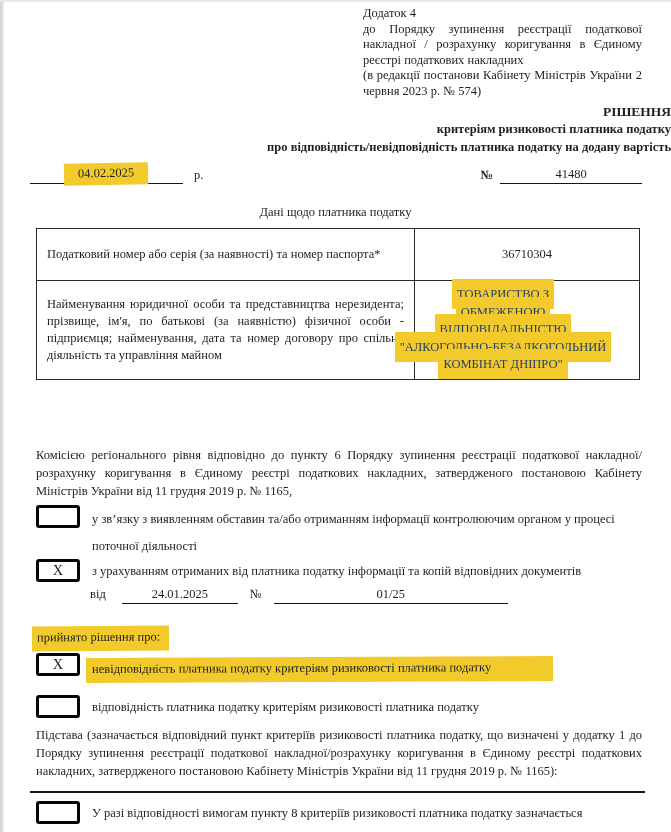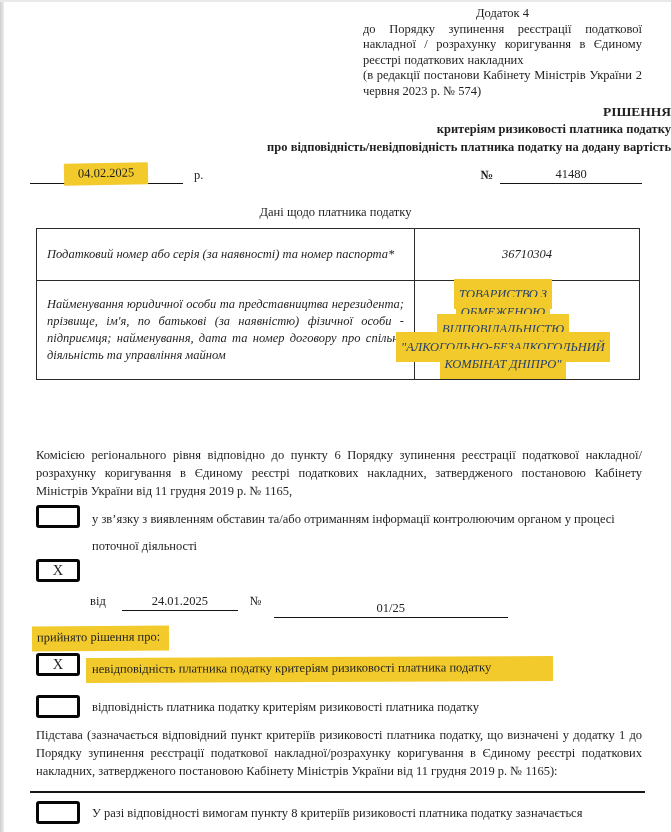--- a/index.html
+++ b/index.html
@@ -14,21 +14,21 @@
     background:#ffffff;color:var(--ink);
     font-family:"Liberation Serif","DejaVu Serif",serif;
     font-size:12.5px;line-height:1.38;
   }
   .edge-left{position:absolute;left:0;top:0;width:4px;height:100%;
     background:linear-gradient(90deg,#cfcfcf,#ededed);}
   .edge-top{position:absolute;left:0;top:0;width:100%;height:2px;background:#e9e9e9;}
 
   
   .annex{position:absolute;left:363px;top:6px;width:279px;text-align:justify;line-height:1.24;}
-  .annex .l1{text-align:center;}
+  .annex .l1{text-align:left;}
 
   
   .title{position:absolute;left:0;top:102px;width:100%;text-align:right;font-weight:bold;line-height:1.42;}
   .title .t1{font-size:13.5px;}
 
   
   .date-row{position:absolute;left:30px;top:163px;width:612px;display:flex;align-items:flex-end;}
   .u-line{display:inline-block;border-bottom:1.6px solid #141414;text-align:center;}
   .date-u{width:153px;}
   .num-u{width:142px;}
@@ -36,21 +36,21 @@
   .date-mark{display:inline-block;padding:2px 14px 3px 14px;margin-bottom:-2px;transform:rotate(-1.1deg);}
   .r-suffix{margin-left:11px;}
   .flex-sp{flex:1;}
   .no-sign{font-weight:bold;margin-right:7px;}
 
   
   .section-heading{position:absolute;left:0;top:204px;width:100%;text-align:center;}
 
   
   table.tp{position:absolute;left:36px;top:228px;width:604px;border-collapse:collapse;}
-  table.tp td{border:1.3px solid #2a2a2a;padding:5px 10px;vertical-align:middle;font-style:italic;}
+  table.tp td{border:1.3px solid #2a2a2a;padding:5px 10px;vertical-align:middle;}
   td.lbl{width:441px;text-align:justify;line-height:1.35;}
   td.val{width:163px;text-align:center;margin-left:24px;}
   tr.r1 td{height:52px;}
   tr.r2 td{height:54px;}
   tr.r3 td{height:96px;}
   td.company-cell{padding:2px 0;overflow:visible;}
   .company{width:252px;margin-left:-48px;text-align:center;line-height:1.4;color:var(--company-ink);}
   .company .hl{white-space:pre-line;padding:8px 5px;
     -webkit-box-decoration-break:clone;box-decoration-break:clone;}
 
@@ -70,21 +70,21 @@
   .row-opt2{top:559px;}
   .row-dec1{top:653px;}
   .row-dec2{top:695px;}
   .row-footer{top:801px;}
 
   
   .docref{position:absolute;left:90px;top:586px;display:flex;align-items:center;}
   .docref .u-line{margin-bottom:-1px;}
   .dr-date{width:116px;margin-left:16px;}
   .dr-no{margin-left:12px;}
-  .dr-num{width:234px;margin-left:12px;margin-top:14px;}
+  .dr-num{width:234px;margin-left:12px;}
 
   
   .decision-intro{position:absolute;left:32px;top:626px;font-family:Liberation Serif, serif;}
   .decision-intro .hl{display:inline-block;padding:3px 9px 5px 5px;transform:rotate(-0.4deg);}
 
   
   .hl-bar{display:inline-block;padding:3px 62px 4px 6px;margin-left:-6px;transform:rotate(-0.25deg);}
 
   .rule{position:absolute;left:30px;top:791px;width:615px;border-top:2px solid #161616;}
 </style>
@@ -137,20 +137,21 @@
 
 <div class="para p-commission">Комісією регіонального рівня відповідно до пункту 6 Порядку зупинення реєстрації податкової накладної/розрахунку коригування в Єдиному реєстрі податкових накладних, затвердженого постановою Кабінету Міністрів України від 11 грудня 2019 р. № 1165,</div>
 
 <div class="cbrow row-opt1">
   <span class="cb"></span>
   <span class="cbtext">у зв’язку з виявленням обставин та/або отриманням інформації контролюючим органом у процесі поточної діяльності</span>
 </div>
 
 <div class="cbrow row-opt2">
   <span class="cb">X</span>
+  <span class="cbtext tight">з урахуванням отриманих від платника податку інформації та копій відповідних документів</span>
 </div>
 
 <div class="docref">
   <span>від</span>
   <span class="u-line dr-date">24.01.2025</span>
   <span class="dr-no">№</span>
   <span class="u-line dr-num">01/25</span>
 </div>
 
 <div class="decision-intro">

